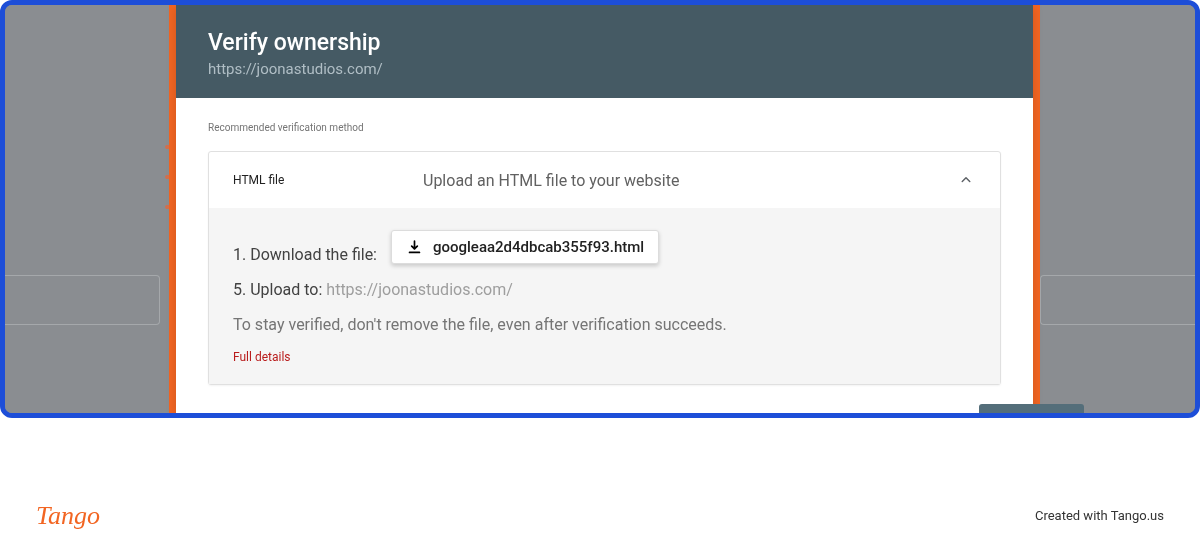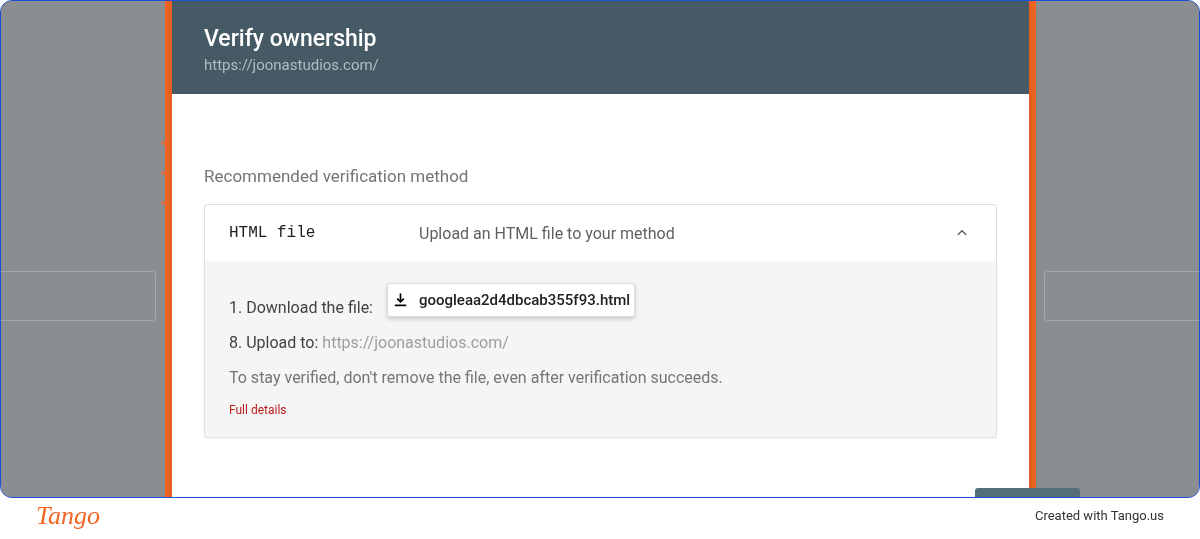--- a/index.html
+++ b/index.html
@@ -8,22 +8,22 @@
       background: #fff;
       width: 1200px;
       height: 539px;
       overflow: hidden;
       position: relative;
     }
     .outer-frame {
       position: absolute;
       top: 0; left: 0;
       width: 1200px;
-      height: 498px;
-      border: 1px solid #1d4ed8;
+      height: 418px;
+      border: 5px solid #1d4ed8;
       border-radius: 12px;
       overflow: hidden;
       background: #8a8d91;
     }
     .gray-sidebar-left {
       position: absolute;
       left: 0; top: 0;
       width: 164px;
       height: 100%;
       background: #8a8d91;
@@ -119,42 +119,40 @@
     }
     .dialog-subtitle {
       font-size: 15px;
       color: #b0bec5;
       font-weight: 400;
     }
     .dialog-body {
       padding: 24px 32px;
     }
     .section-label {
-      font-size: 17px;
+      font-size: 10px;
       color: #757575;
       margin-bottom: 18px;
-      margin-top: 48px;
     }
     .method-card {
       border: 1px solid #e0e0e0;
       border-radius: 3px;
       background: #fff;
       box-shadow: 0 1px 2px rgba(0,0,0,0.05);
     }
     .method-header {
       display: flex;
       align-items: center;
       padding: 18px 24px;
       cursor: pointer;
     }
     .method-title {
-      font-size: 16px;
+      font-size: 12px;
       color: #212121;
       width: 190px;
-      font-family: Liberation Mono, monospace;
     }
     .method-desc {
       font-size: 16px;
       color: #616161;
       flex: 1;
     }
     .chevron {
       width: 20px;
       height: 20px;
       display: flex;
@@ -172,21 +170,21 @@
       margin-bottom: 16px;
       font-size: 16px;
       color: #424242;
     }
     .download-chip {
       display: inline-flex;
       align-items: center;
       background: #fff;
       border: 1px solid #dcdcdc;
       border-radius: 3px;
-      padding: 7px 4px;
+      padding: 7px 14px;
       margin-left: 14px;
       box-shadow: 0 2px 4px rgba(0,0,0,0.18);
       font-size: 15px;
       font-weight: 500;
       color: #212121;
       cursor: pointer;
     }
     .download-chip .dl-icon {
       margin-right: 10px;
       display: flex;
@@ -260,21 +258,21 @@
     <div class="dialog-header">
       <div class="dialog-title">Verify ownership</div>
       <div class="dialog-subtitle">https://joonastudios.com/</div>
     </div>
     <div class="dialog-body">
       <div class="section-label">Recommended verification method</div>
 
       <div class="method-card">
         <div class="method-header">
           <div class="method-title">HTML file</div>
-          <div class="method-desc">Upload an HTML file to your method</div>
+          <div class="method-desc">Upload an HTML file to your website</div>
           <div class="chevron">
             <svg width="18" height="18" viewBox="0 0 24 24">
                 <path d="M7 14l5-5 5 5" stroke="#5f6368" stroke-width="2" fill="none" stroke-linecap="round" stroke-linejoin="round"></path>
               </svg>
           </div>
         </div>
         <div class="method-content">
 
           <div class="step-row">
             <span>1. Download the file:</span>
@@ -282,21 +280,21 @@
               <span class="dl-icon">
                 <svg width="17" height="17" viewBox="0 0 24 24">
                     <path d="M12 3v11m0 0l-4-4m4 4l4-4M5 19h14" stroke="#000" stroke-width="2.4" fill="none" stroke-linecap="round" stroke-linejoin="round"></path>
                   </svg>
               </span>
               <span>googleaa2d4dbcab355f93.html</span>
             </span>
           </div>
 
           <div class="step-row">
-            <span>8. Upload to:</span>
+            <span>5. Upload to:</span>
             <span class="upload-url">https://joonastudios.com/</span>
           </div>
 
           <div class="note-text">To stay verified, don't remove the file, even after verification succeeds.</div>
 
           <div class="link-text">Full details</div>
         </div>
       </div>
 
       <div class="verify-btn-peek"></div>

